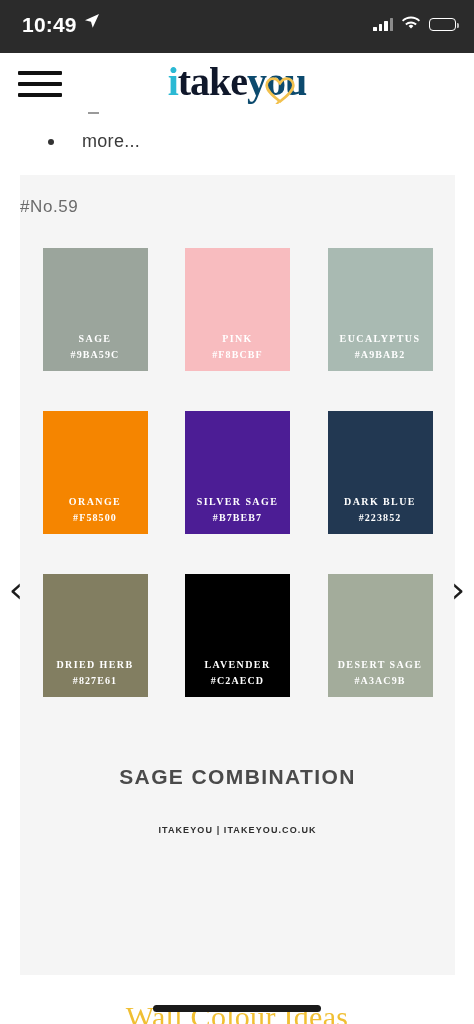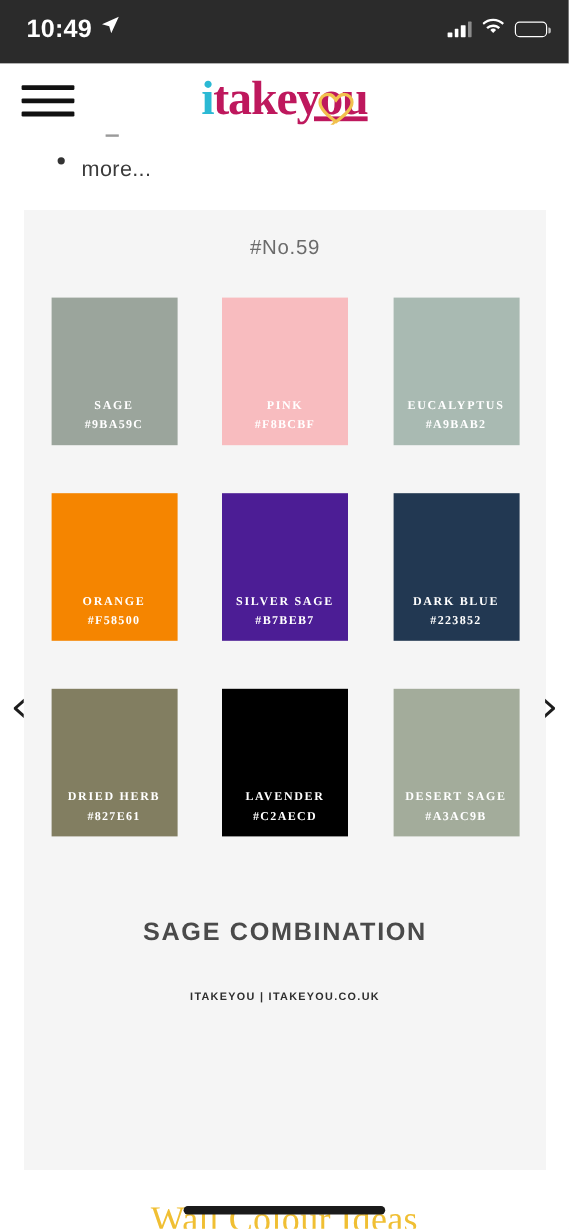--- a/index.html
+++ b/index.html
@@ -40,38 +40,38 @@
     background:#fff; display:flex; align-items:center;
   }
   .hamburger { margin-left:18px; width:44px; display:flex; flex-direction:column;
                gap:7px; cursor:pointer; }
   .hamburger span { display:block; height:4px; background:#111; border-radius:1px; }
   .logo { position:absolute; left:142px; top:-2px; width:190px; height:62px;
           display:flex; align-items:center; justify-content:center; }
   .logo-text { font-family:"Liberation Serif", serif; font-size:40px;
                font-weight:700; letter-spacing:-1px; line-height:1;
                white-space:nowrap; position:relative; }
-  .l-i{color:#2bb9d4;} .l-t{color:#be185d;}
-  .l-y{color:#be185d;text-decoration:underline;}
+  .l-i{color:#2bb9d4;} .l-t{color:#0f172a;}
+  .l-y{color:#0c4a6e;}
   .heart { position:absolute; left:95px; top:12px; width:34px; height:30px; }
 
   
   .frag-dash { position:absolute; left:88px; top:112px; width:11px; height:2px;
                background:#9a9a9a; }
   .more-row { position:absolute; left:48px; top:131px; display:flex;
-              align-items:flex-start; gap:14px; }
+              align-items:center; gap:28px; }
   .bullet { width:6px; height:6px; border-radius:50%; background:#333; }
   .more-text { font-size:18px; color:#3b3b3b; letter-spacing:.3px; }
 
   
   .card { position:absolute; left:20px; top:175px; width:435px; height:800px;
           background:#f5f5f5; }
   .card-title { text-align:center; margin-top:42px; font-size:23px;
                 font-weight:800; letter-spacing:1.1px; color:#111; }
-  .card-sub { text-align:center; margin-top:22px; font-size:17px;
+  .card-sub { text-align:left; margin-top:22px; font-size:17px;
               color:#6b6b6b; letter-spacing:.6px; }
 
   .swatch-grid { margin:31px auto 0; width:390px;
                  display:grid; grid-template-columns:repeat(3,105px);
                  justify-content:space-between; row-gap:40px; }
   .swatch { position:relative; width:105px; height:123px; }
   .sw-label { position:absolute; left:0; right:0; bottom:9px; text-align:center;
               color:#fff; font-size:10px; font-weight:700; letter-spacing:1.4px;
               line-height:1.55; font-family:Liberation Serif, serif; }
   .sw-hex { display:block; letter-spacing:1.1px; }

